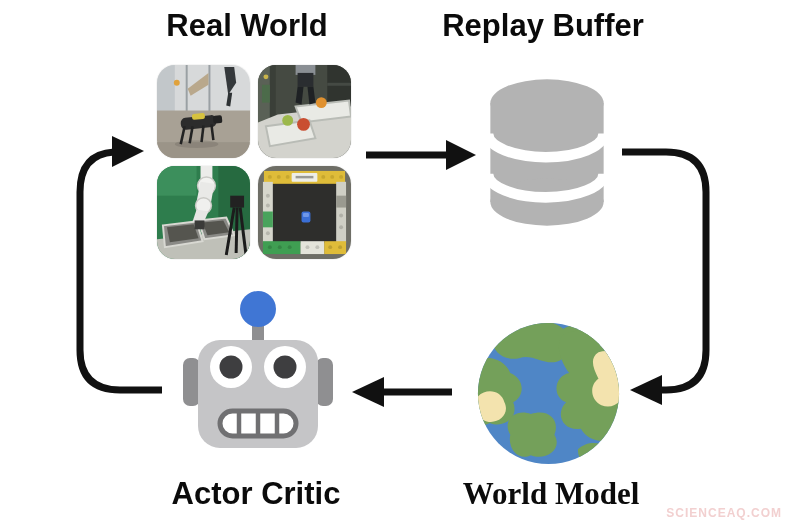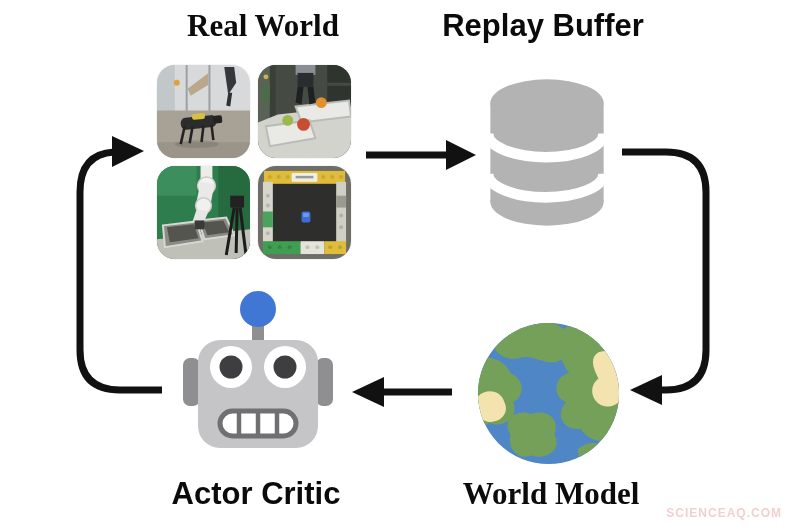--- a/index.html
+++ b/index.html
@@ -52,21 +52,21 @@
         <polygon points="384,377 352,392 384,407" stroke="none"></polygon>
       </g>
 
       <g>
         <path d="M 162,390 L 120,390 Q 80,390 80,350 L 80,192 Q 80,154 114,152" fill="none"></path>
         <polygon points="112,136 144,151 112,167" stroke="none"></polygon>
       </g>
     </g>
   </svg>
 
-  <div class="node-title" style="left:113px;top:8px;font-family:Liberation Serif, serif;">Real World</div>
+  <div class="node-title" style="left:97px;top:8px;">Real World</div>
   <div class="node-title" style="left:106px;top:476px;">Actor Critic</div>
   <div class="node-title" style="left:393px;top:8px;">Replay Buffer</div>
   <div class="node-title" style="left:401px;top:476px;font-family:Liberation Serif, serif;">World Model</div>
 
   <div class="photo-grid">
 
     <div class="photo">
       <svg viewBox="0 0 94 94">
         <rect x="0" y="0" width="94" height="50" fill="#d7d9da"></rect>
         <rect x="0" y="0" width="18" height="48" fill="#c2c7ca"></rect>

